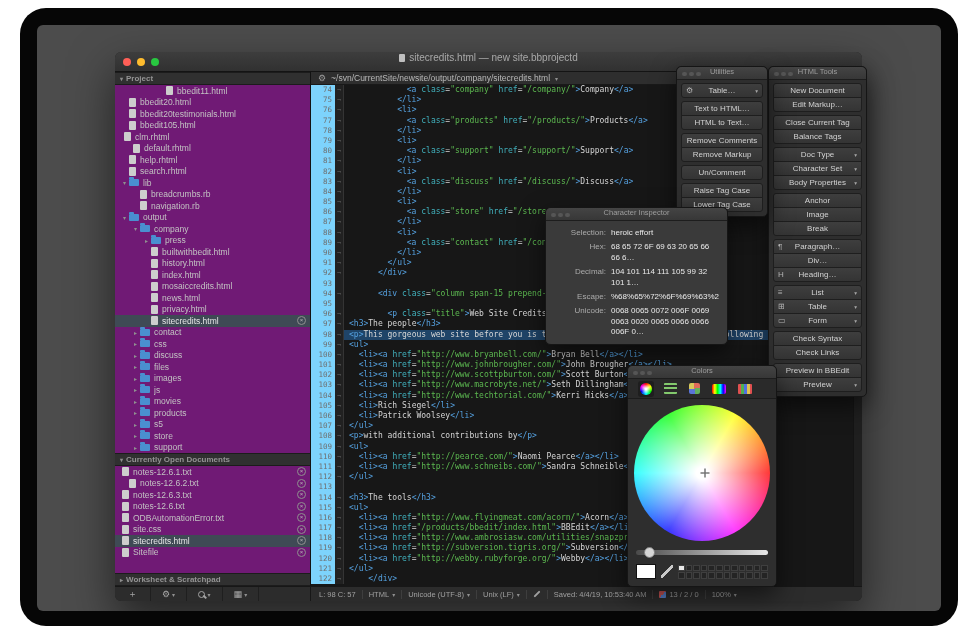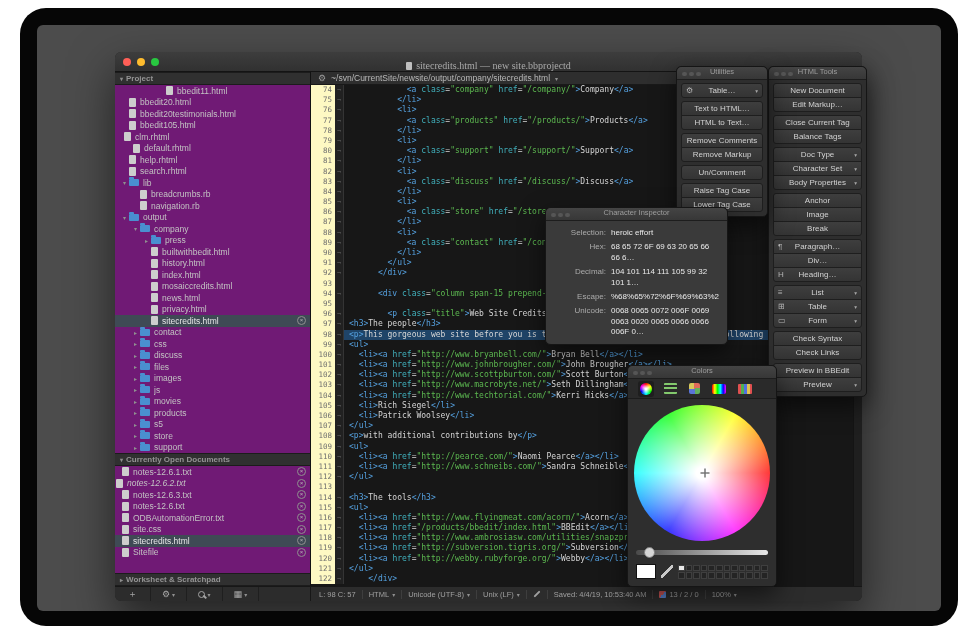--- a/index.html
+++ b/index.html
@@ -3,21 +3,21 @@
 <meta charset="utf-8">
 <style>
   * { box-sizing: border-box; margin: 0; padding: 0; }
   html,body { width: 975px; height: 634px; background: #ffffff; font-family: "Liberation Sans", sans-serif; overflow: hidden; }
 
   .frame { position: absolute; left: 20px; top: 8px; width: 938px; height: 618px; background: #060606; border-radius: 26px; }
   .desktop { position: absolute; left: 17px; top: 17px; right: 17px; bottom: 15px; background: #4c4c4c; border-radius: 6px; overflow: hidden; }
 
   
   .window { position: absolute; left: 78px; top: 27px; width: 747px; height: 549px; background: #222; border-radius: 6px; box-shadow: 0 18px 45px rgba(0,0,0,.55); z-index: 1; }
-  .titlebar { position: absolute; left:0; right:0; top:0; height: 20px; background: linear-gradient(#3d3d3d,#313131); border-bottom: 1px solid #141414; border-radius: 6px 6px 0 0; display:flex; align-items:flex-end; justify-content:center;font-family:Liberation Serif, serif; }
+  .titlebar { position: absolute; left:0; right:0; top:0; height: 20px; background: linear-gradient(#3d3d3d,#313131); border-bottom: 1px solid #141414; border-radius: 6px 6px 0 0; display:flex; align-items:flex-start; justify-content:center; }
   .lights { position:absolute; left:8px; top:6px; display:flex; gap:6px; }
   .light { width:8px; height:8px; border-radius:50%; }
   .l-red { background:#ff5f57; } .l-yellow { background:#febc2e; } .l-green { background:#28c840; }
   .wtitle { font-size:10px; color:#a9a9a9; display:flex; align-items:center; gap:4px; }
   .doc-mini { display:inline-block; width:6px; height:8px; background:#bfbfbf; border-radius:1px; }
 
   .wbody { position:absolute; left:0; right:0; top:20px; bottom:15px; display:flex; }
 
   
   .sidebar { width:196px; background:#701a75; border-right:1px solid #121212; display:flex; flex-direction:column; overflow:hidden; }
@@ -34,21 +34,21 @@
   .xbtn { flex:none; width:9px; height:9px; border:1px solid #8f8f8f; border-radius:50%; color:#b9b9b9; font-size:6px; line-height:7px; text-align:center; margin-left:3px; }
   .worksheet { margin-top:auto; }
 
   
   .editor { flex:1; display:flex; flex-direction:column; background:#171717; position:relative; overflow:hidden; }
   .pathbar { flex:none; height:13px; background:#2e2e2e; border-bottom:1px solid #191919; display:flex; align-items:center; gap:5px; padding:0 7px; font-size:8.5px; color:#b9b9b9; }
   .gear { color:#9b9b9b; font-size:9px; line-height:9px; }
   .chev { font-size:6px; color:#8f8f8f; }
   .code { flex:1; overflow:hidden; font-family:"DejaVu Sans Mono", monospace; font-size:8px; }
   .cl { display:flex; height:10.2px; line-height:10.2px; white-space:pre; }
-  .ln { flex:none; width:24px; padding-right:3px; text-align:right; color:#6f6f6f; background:#fef9c3; font-size:7.5px; }
+  .ln { flex:none; width:24px; padding-right:3px; text-align:right; color:#6f6f6f; background:#7dd3fc; font-size:7.5px; }
   .fold { flex:none; width:9px; text-align:center; color:#555; background:#212121; border-right:1px solid #343434; font-size:7px; }
   .ct { flex:1; padding-left:5px; color:#d5d5d5; overflow:hidden; }
   .cl.sel .ct { background:#1f4468; }
   .t { color:#55a1e0; } .a { color:#41b1bd; } .s { color:#5cb850; }
   .mark { background:#8ea8be; color:#0f2230; }
   .vscroll { position:absolute; right:0; top:13px; bottom:0; width:9px; background:#1f1f1f; border-left:1px solid #141414; }
   .vthumb { position:absolute; left:1px; right:1px; top:16%; height:22%; background:#484848; border-radius:4px; }
 
   
   .statusbar { position:absolute; left:0; right:0; bottom:0; height:15px; background:#2c2c2c; border-top:1px solid #171717; border-radius:0 0 6px 6px; display:flex; align-items:stretch; font-size:7.5px; color:#a0a0a0; }
@@ -301,21 +301,21 @@
           <div class="shead">
             <span class="tri">▾</span>
             <span>Currently Open Documents</span>
           </div>
           <div class="odocs">
               <div class="trow" style="padding-left: 7px;">
                 <span class="dico"></span>
                 <span class="tlabel">notes-12.6.1.txt</span>
                 <span class="xbtn">×</span>
               </div>
-              <div class="trow" style="padding-left: 1px; font-style: italic;">
+              <div class="trow" style="padding-left: 14px;">
                 <span class="dico"></span>
                 <span class="tlabel">notes-12.6.2.txt</span>
                 <span class="xbtn">×</span>
               </div>
               <div class="trow" style="padding-left: 7px;">
                 <span class="dico"></span>
                 <span class="tlabel">notes-12.6.3.txt</span>
                 <span class="xbtn">×</span>
               </div>
               <div class="trow" style="padding-left: 7px;">

